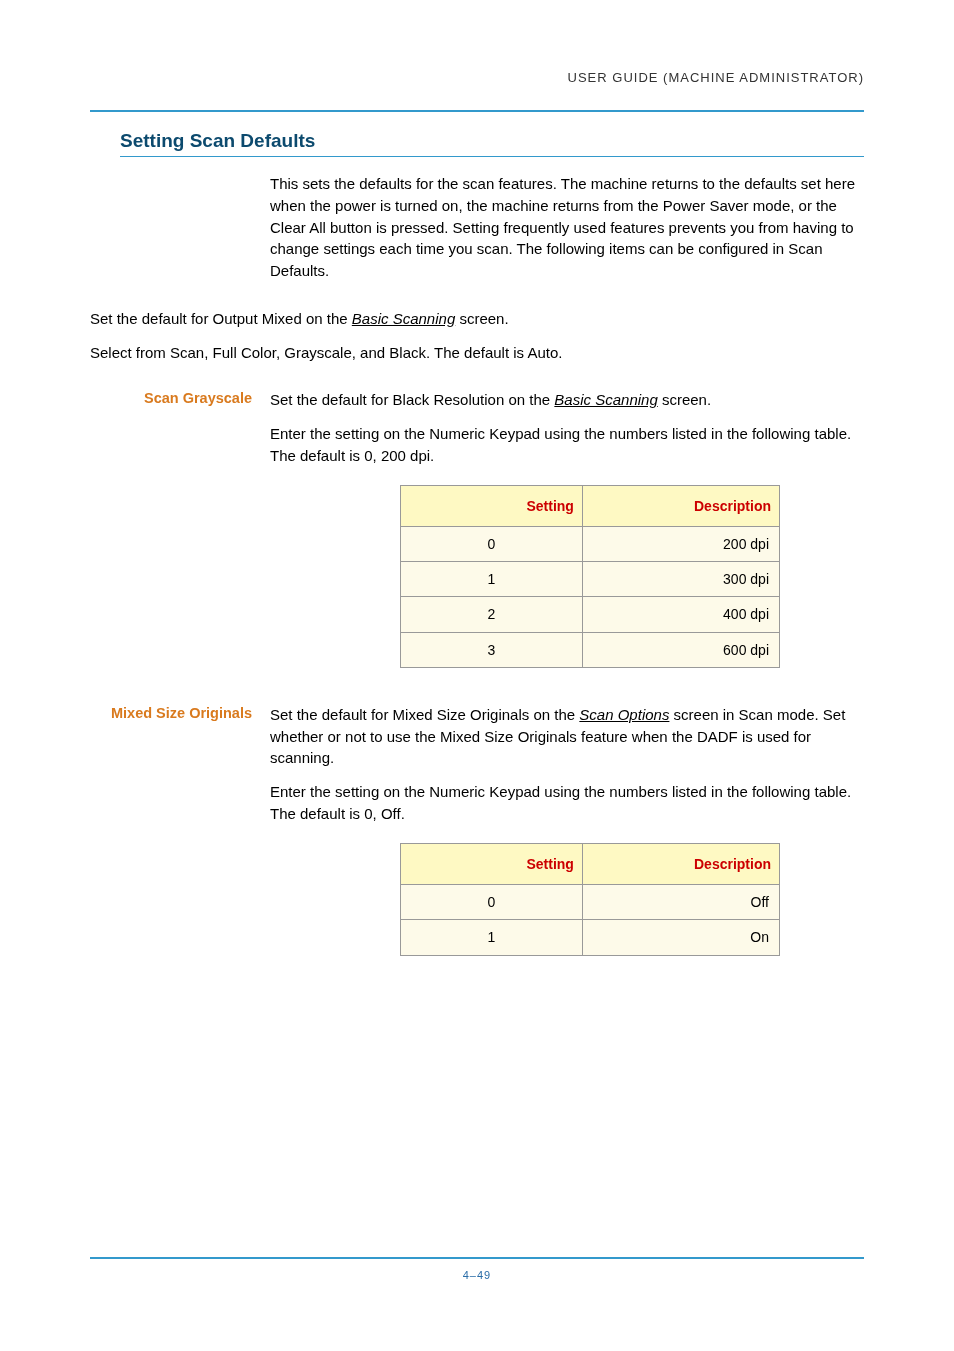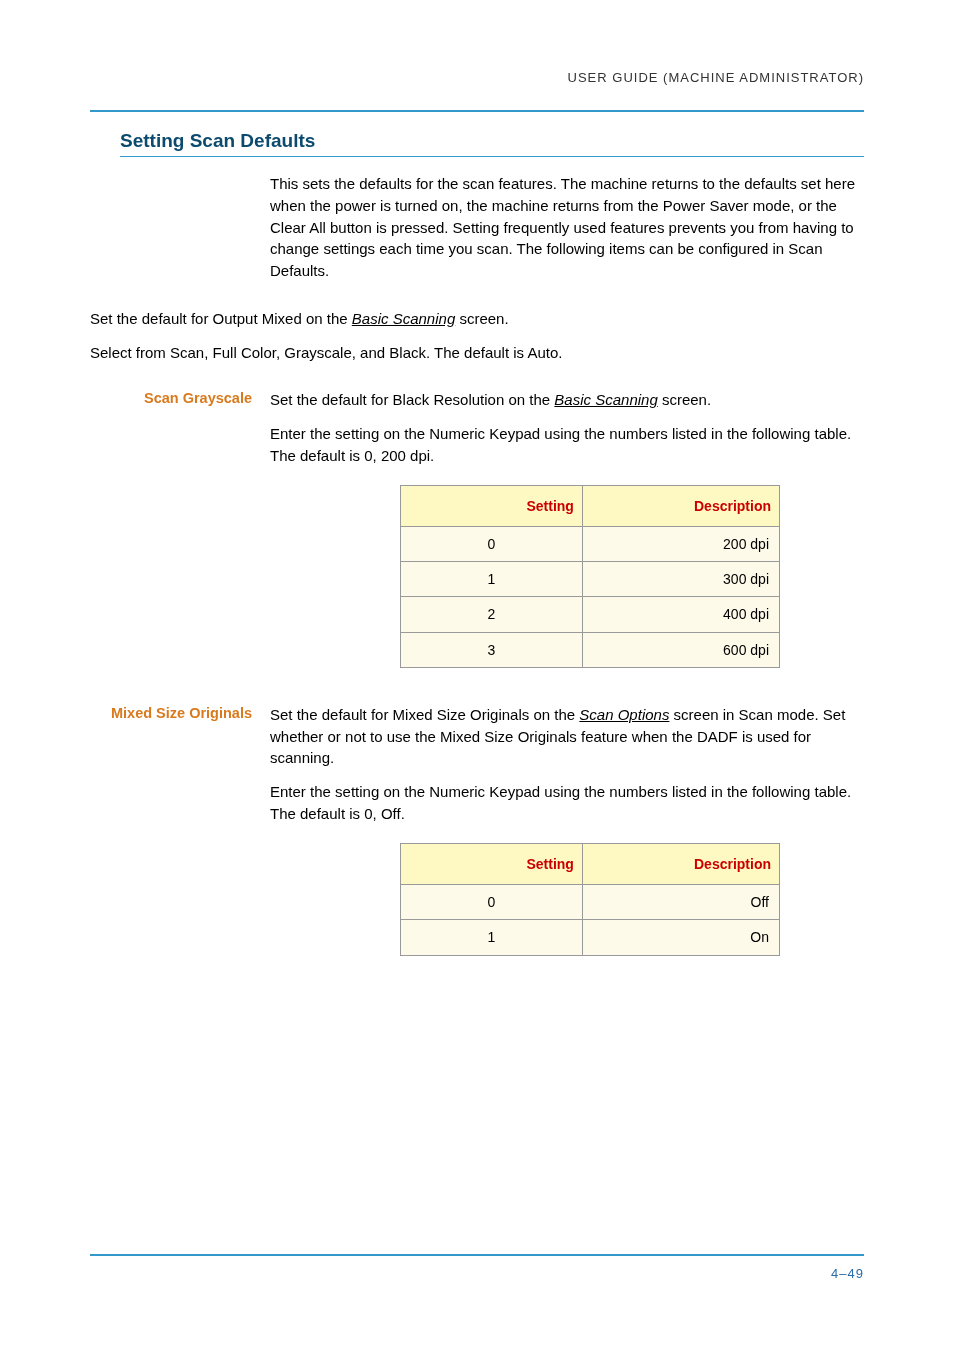--- a/index.html
+++ b/index.html
@@ -94,22 +94,22 @@
     bottom: 70px;
     left: 90px;
     right: 90px;
   }
   .footer-line {
     border: none;
     border-top: 2px solid #3399cc;
     margin-bottom: 10px;
   }
   .page-num {
-    text-align: right;
-    font-size: 13px;
+    text-align: center;
+    font-size: 11px;
     color: #2a6da8;
     letter-spacing: 1px;
   }
   .italic { font-style: italic; text-decoration: underline; }
 </style>
 </head>
 <body>
 
 <div class="page">
   <div class="header">USER GUIDE (MACHINE ADMINISTRATOR)</div>

